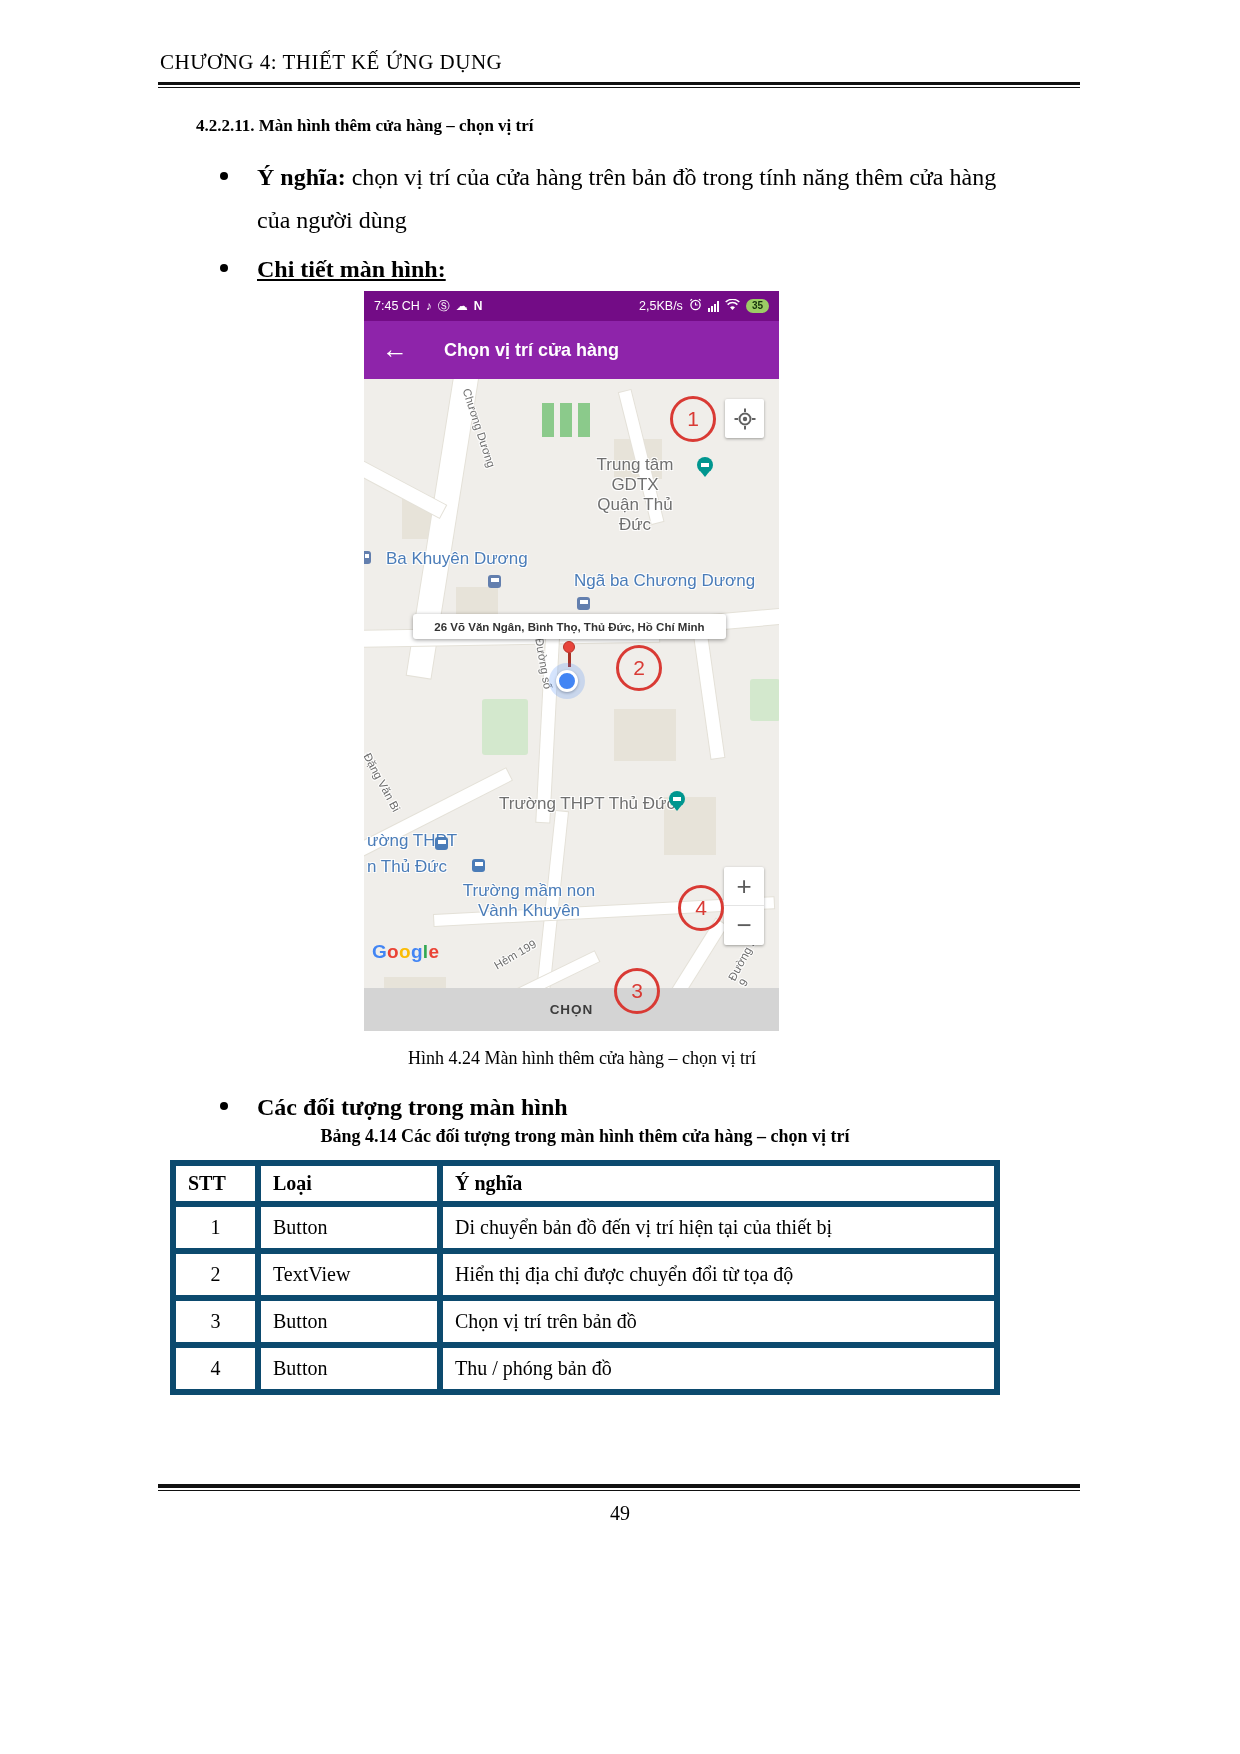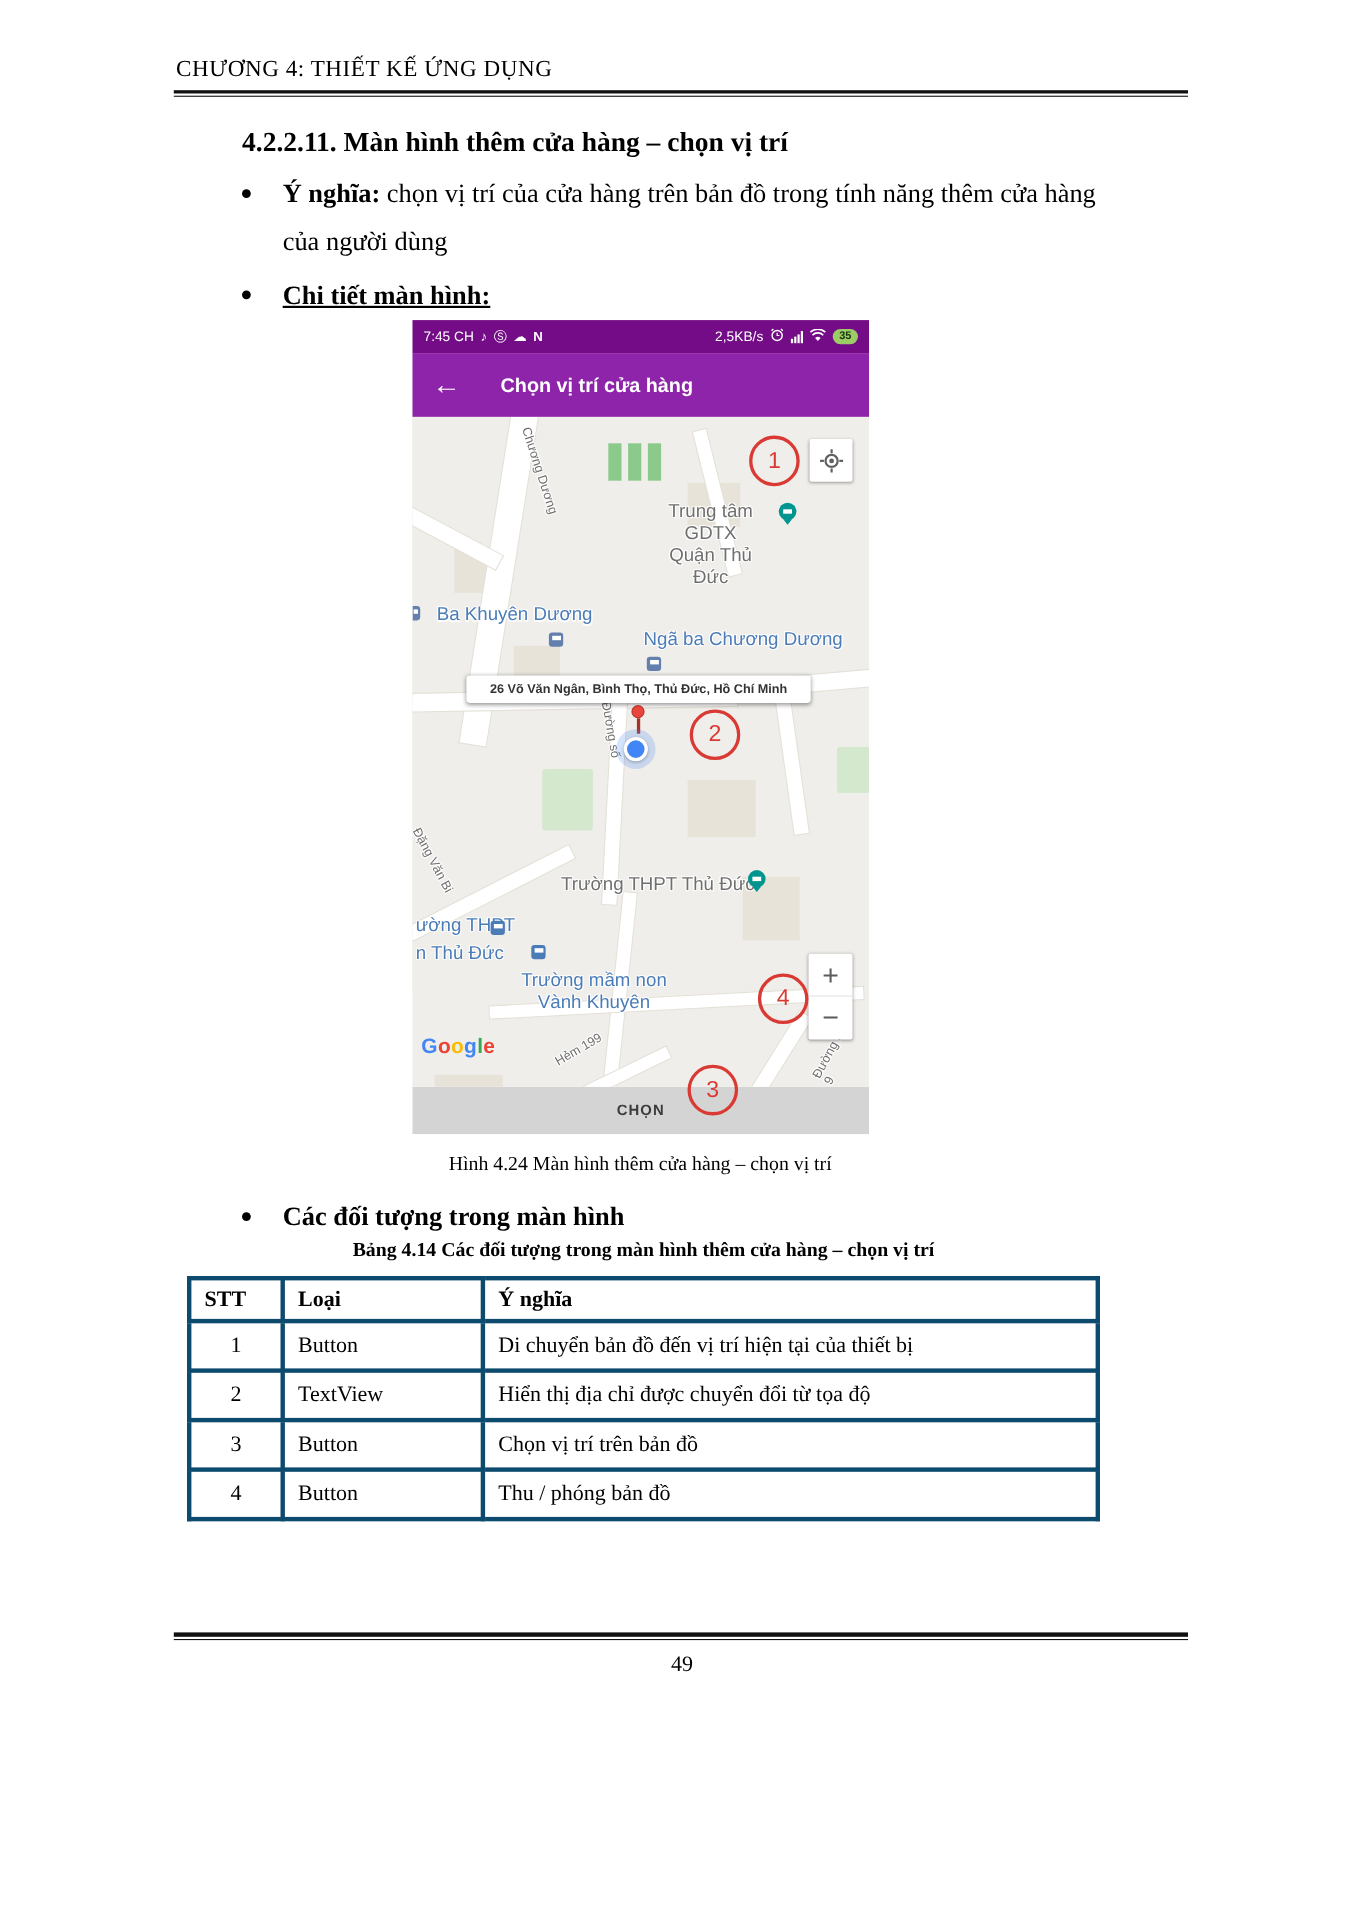--- a/index.html
+++ b/index.html
@@ -11,44 +11,44 @@
   .abs { position:absolute; }
 
   
   .doc-header { left:160px; top:50px; font-size:21px; letter-spacing:.5px; }
   .header-rule { left:158px; top:82px; width:922px; height:6px;
     border-top:3px solid #111; border-bottom:1.5px solid #111; }
   .footer-rule { left:158px; top:1484px; width:922px; height:7px;
     border-top:4px solid #111; border-bottom:1.5px solid #111; }
   .page-number { left:160px; top:1502px; width:920px; text-align:center; font-size:20px; }
 
-  .section-heading { left:196px; top:116px; font-size:25px; font-weight:bold;margin-left:24px; }
+  .section-heading { left:196px; top:116px; font-size:17px; font-weight:bold; }
 
   .bullet { display:flex; }
   .bullet .dot { width:8px; height:8px; border-radius:50%; background:#000; margin:16px 29px 0 0; flex:none; }
   .bullet .txt { font-size:24px; line-height:43px; }
   .b1 { left:220px; top:156px; } .b1 .txt { width:752px; }
   .b2 { left:220px; top:248px;text-decoration:underline; }
   .b3 { left:220px; top:1086px; }
   .bold { font-weight:bold; }
 
   .fig-caption { left:282px; top:1048px; width:600px; text-align:center; font-size:18px; font-weight:normal; }
   .tbl-caption { left:170px; top:1126px; width:830px; text-align:center; font-size:18px; font-weight:bold; }
 
   
   .obj-table { left:170px; top:1160px; width:830px; border-collapse:collapse; }
-  .obj-table th, .obj-table td { border:4px solid #0c4a6e; font-size:20px; padding:6px 12px; text-align:left; vertical-align:middle; }
+  .obj-table th, .obj-table td { border:6px solid #0c4a6e; font-size:20px; padding:6px 12px; text-align:left; vertical-align:middle; }
   .obj-table th { font-weight:bold; }
   .obj-table td { padding:9px 12px; }
   .col-stt { width:85px; }
   .col-loai { width:182px; }
   .obj-table td.c-stt { text-align:center; }
 
   
-  .phone { left:375px; top:291px; width:415px; height:611px;
+  .phone { left:364px; top:291px; width:415px; height:611px;
     font-family:"Liberation Sans", sans-serif; background:#f0eeea; }
 
   .statusbar { height:30px; background:#730c86; display:flex; justify-content:space-between;
     align-items:center; padding:0 10px; color:#fff; font-size:12.5px; }
   .sb-left, .sb-right { display:flex; align-items:center; gap:6px; }
   .sb-ic { font-size:12px; line-height:1; }
   .signal { display:inline-flex; align-items:flex-end; gap:1px; height:11px; }
   .signal i { width:2px; background:#fff; display:block; }
   .signal i:nth-child(1){height:4px;} .signal i:nth-child(2){height:6px;}
   .signal i:nth-child(3){height:8px;} .signal i:nth-child(4){height:11px;}

